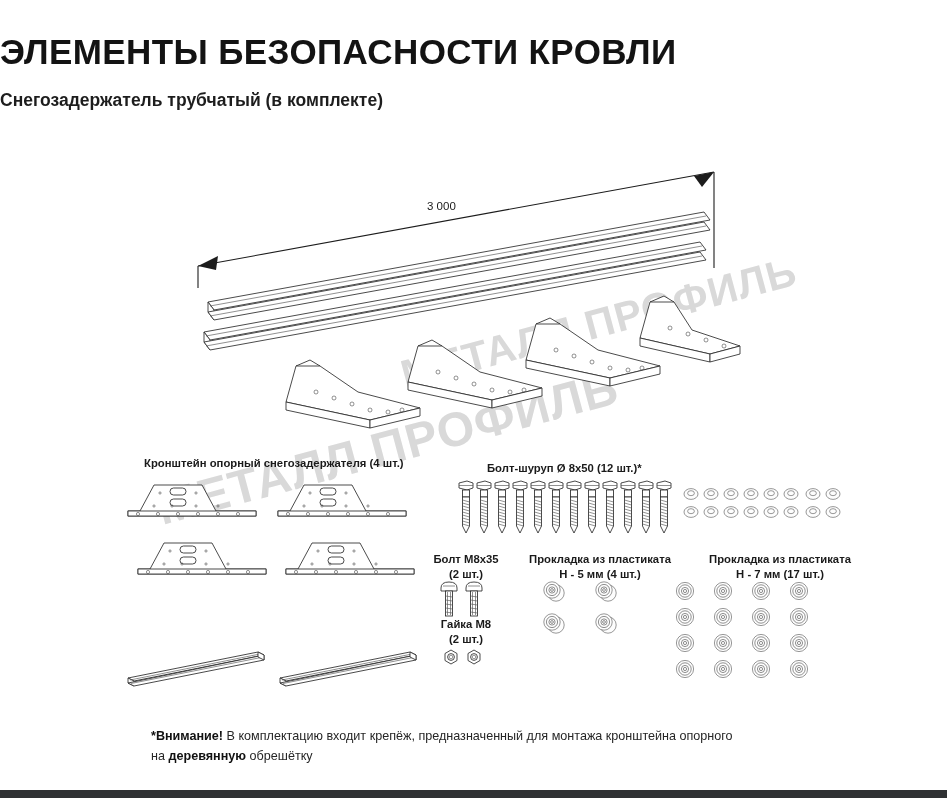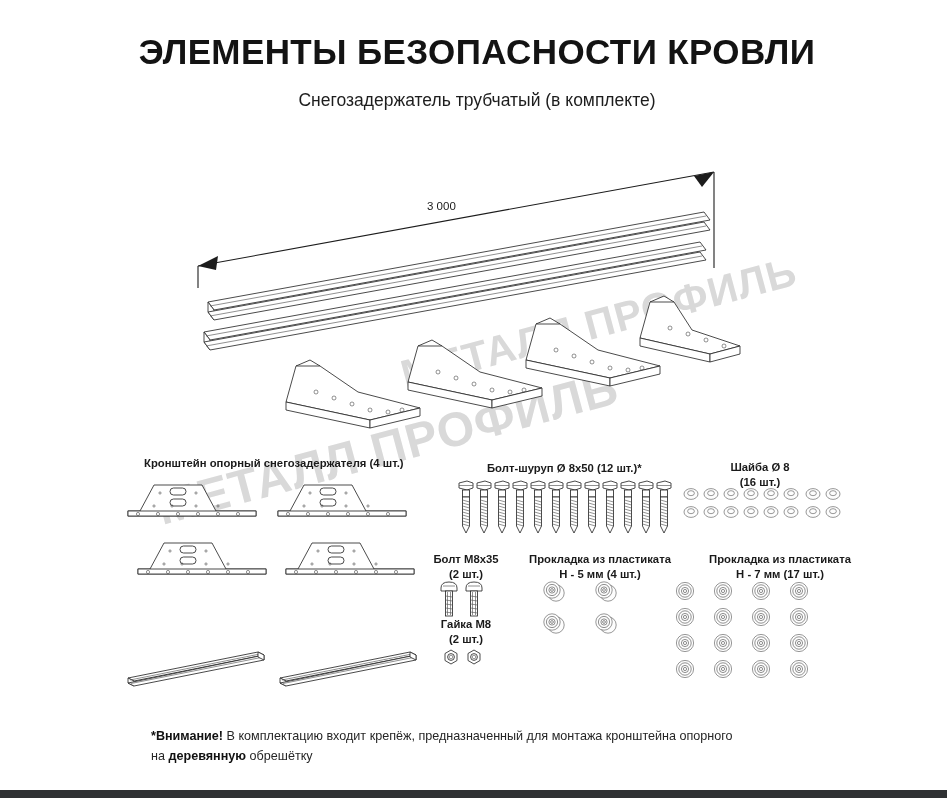--- a/index.html
+++ b/index.html
@@ -32,35 +32,34 @@
     width: 947px;
     height: 8px;
     background: #2f3133;
   }
 
   
   .title-block {
     position: absolute;
     left: 0; top: 34px;
     width: 892px;
-    text-align: center;
-    margin-left: 31px;
+    text-align: left;
   }
   .main-title {
     font-size: 35px;
     font-weight: bold;
     letter-spacing: 0.4px;
     color: #131313;
     margin: 0;
     line-height: 1.05;
   }
   .sub-title {
     margin: 18px 0 0 0;
     font-size: 17.5px;
-    font-weight: normal;
+    font-weight: bold;
     color: #1d1d1d;
     line-height: 1.3;
   }
   .sub-title-2 {
     margin: 1px 0 0 0;
     font-size: 17.5px;
     font-weight: bold;
     color: #1d1d1d;
     line-height: 1.3;
   }
@@ -350,24 +349,20 @@
       <use href="#lagscrew" x="72" y="3"></use>
       <use href="#lagscrew" x="90" y="3"></use>
       <use href="#lagscrew" x="108" y="3"></use>
       <use href="#lagscrew" x="126" y="3"></use>
       <use href="#lagscrew" x="144" y="3"></use>
       <use href="#lagscrew" x="162" y="3"></use>
       <use href="#lagscrew" x="180" y="3"></use>
       <use href="#lagscrew" x="198" y="3"></use>
     </svg>
 
-    <div class="cap center" style="left:700px; top:460px; width:120px;">
-      <div>Шайба Ø 8</div>
-      <div>(16 шт.)</div>
-    </div>
 
     <svg class="draw" style="left:684px; top:487px;" width="156" height="38" viewBox="0 0 156 38">
       <defs>
         <g id="washer">
           <ellipse class="ln-fill-lt" cx="7" cy="7" rx="7" ry="5.4"></ellipse>
           <ellipse class="ln-fill-lt" cx="7" cy="6.2" rx="3.4" ry="2.5"></ellipse>
         </g>
       </defs>
       <use href="#washer" x="0" y="0"></use>
       <use href="#washer" x="20" y="0"></use>

